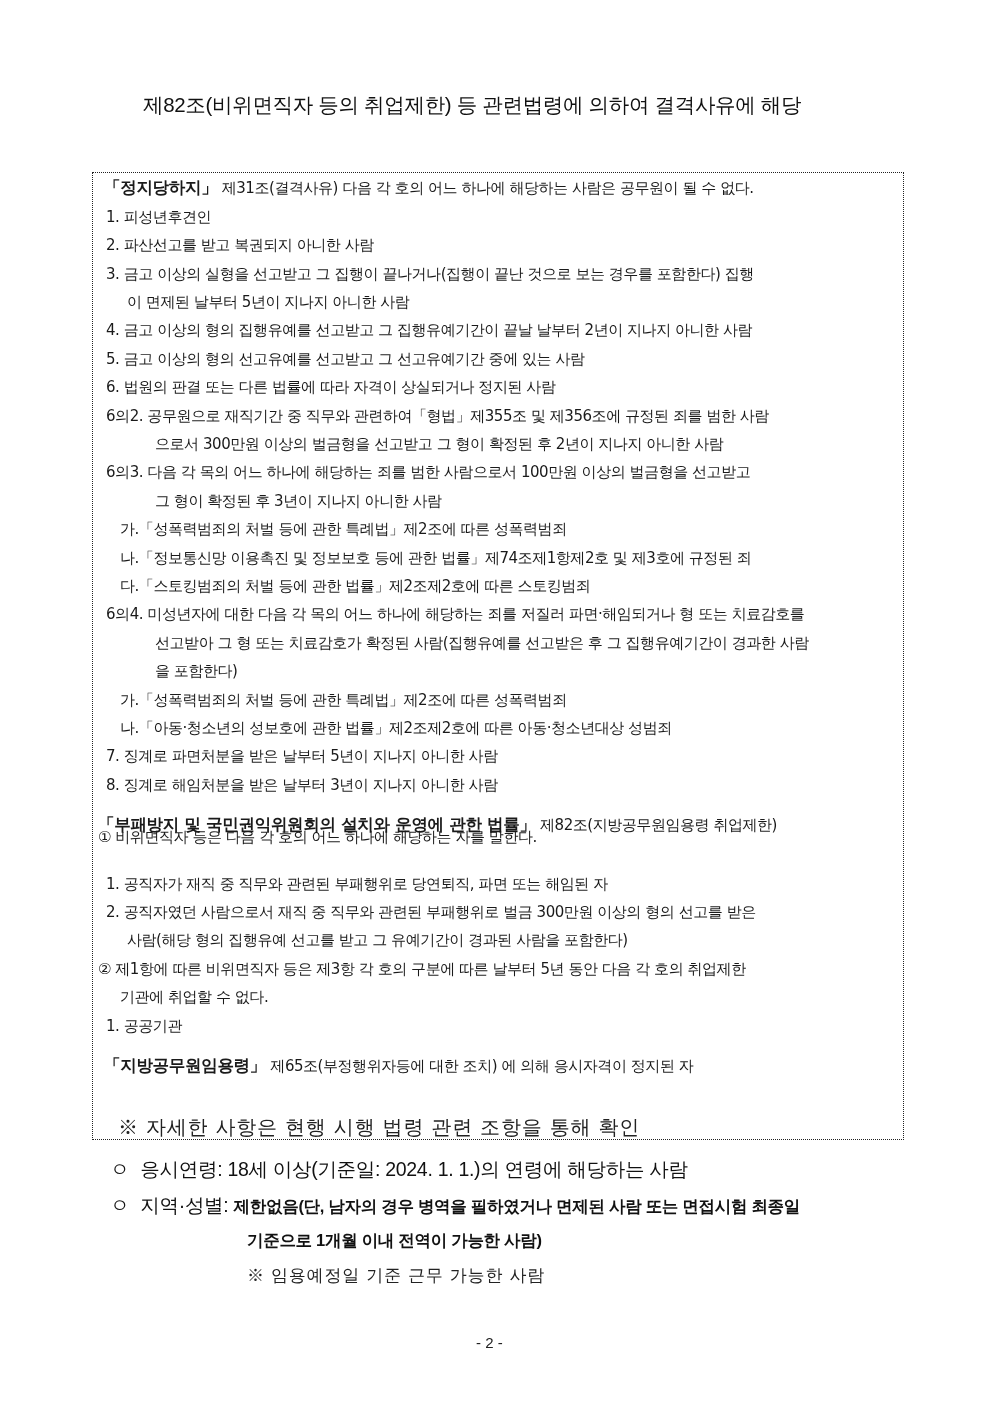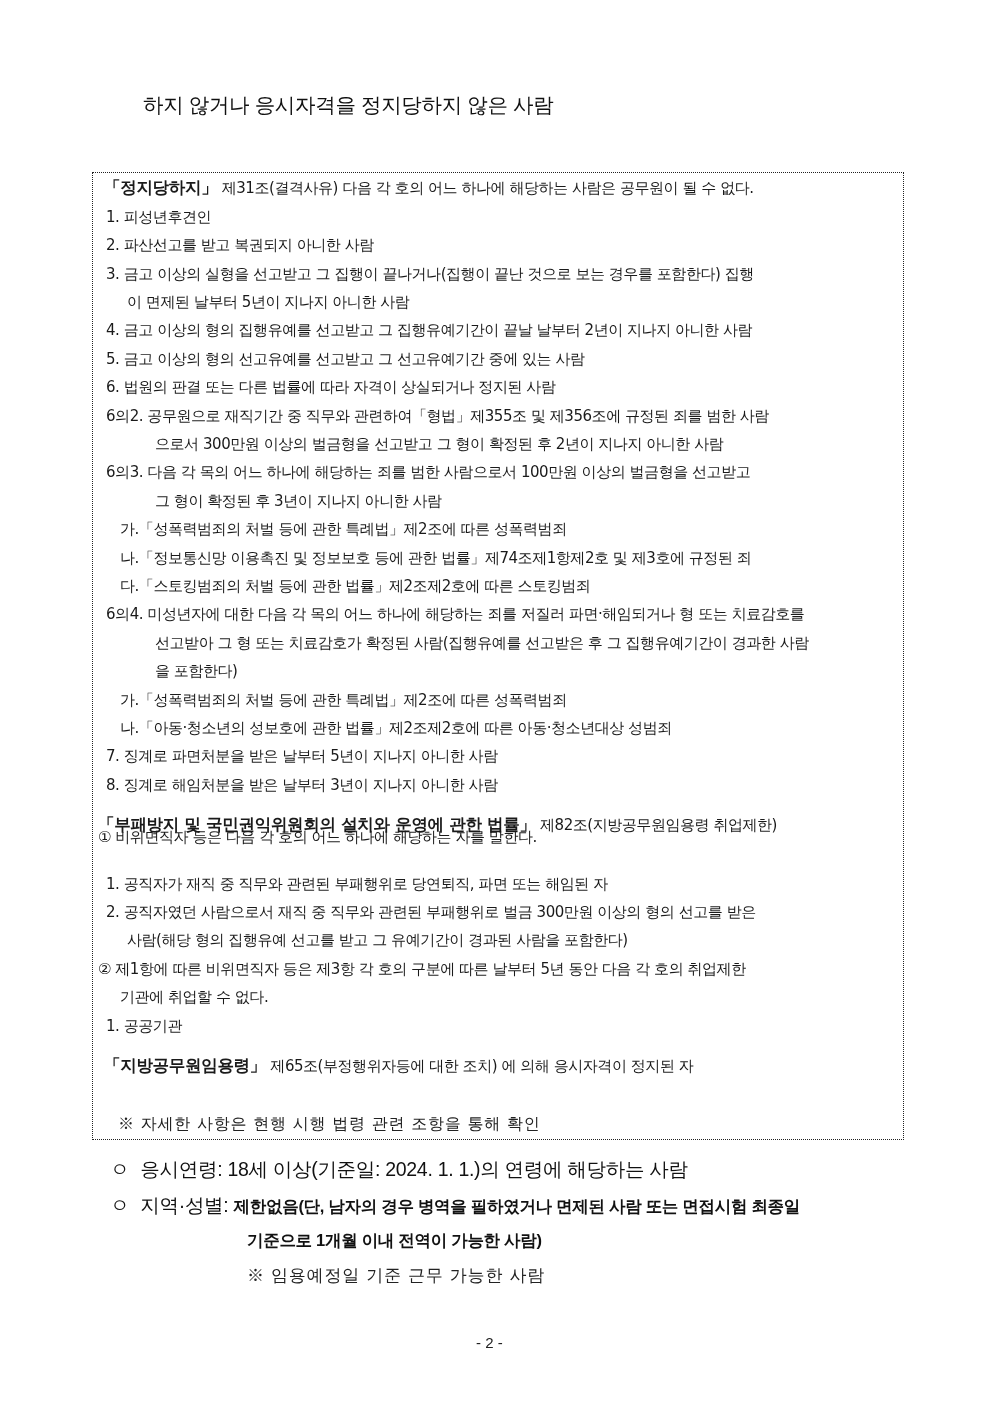--- a/index.html
+++ b/index.html
@@ -20,42 +20,42 @@
       box-sizing: border-box;
     }
     .line {
       position: absolute; font-size: 15px; line-height: 20px; white-space: nowrap;
       letter-spacing: -0.45px; color: #1a1a1a;
       transform-origin: left top;
     }
     .b { font-weight: bold; font-size: 16.5px; letter-spacing: -0.3px; }
     .note {
       position: absolute; font-family: "DejaVu Serif", "Liberation Serif", serif;
-      font-size: 16px; white-space: nowrap; letter-spacing: 0.8px; color: #222;
+      font-size: 20px; white-space: nowrap; letter-spacing: 0.8px; color: #222;
     }
     .bullet {
       position: absolute; font-size: 19.5px; white-space: nowrap; letter-spacing: -0.3px;
       font-family: "Liberation Sans", "DejaVu Sans", sans-serif; color: #111;
     }
     .bullet2 {
       position: absolute; font-size: 16.5px; white-space: nowrap; letter-spacing: -0.3px;
       font-family: "Liberation Sans", "DejaVu Sans", sans-serif; font-weight: bold; color: #111;
     }
     .pageno {
       position: absolute; left: 476px; top: 1334px; font-size: 15px;
       font-family: "Liberation Sans", sans-serif; color: #222; white-space: nowrap;
     }
   </style>
 </head>
 <body>
 
 <div>
 
   <div class="heading">
-    <div style="transform-origin: left top; transform: scaleX(0.999);">하지 않거나 응시자격을 정지당하지 않은 사람</div>
+    <div style="transform-origin: left top; transform: scaleX(0.999);">제82조(비위면직자 등의 취업제한) 등 관련법령에 의하여 결격사유에 해당</div>
   </div>
 
   <div class="box"></div>
 
   <div class="line" style="left:104px;top:178px;">
     <span class="b">「정지당하지」</span><span> 제31조(결격사유) 다음 각 호의 어느 하나에 해당하는 사람은 공무원이 될 수 없다.</span>
   </div>
   <div class="line" style="left:106px;top:207px;">1. 피성년후견인</div>
   <div class="line" style="left:106px;top:235px;">2. 파산선고를 받고 복권되지 아니한 사람</div>
   <div class="line" style="left:106px;top:264px;">3. 금고 이상의 실형을 선고받고 그 집행이 끝나거나(집행이 끝난 것으로 보는 경우를 포함한다) 집행</div>

